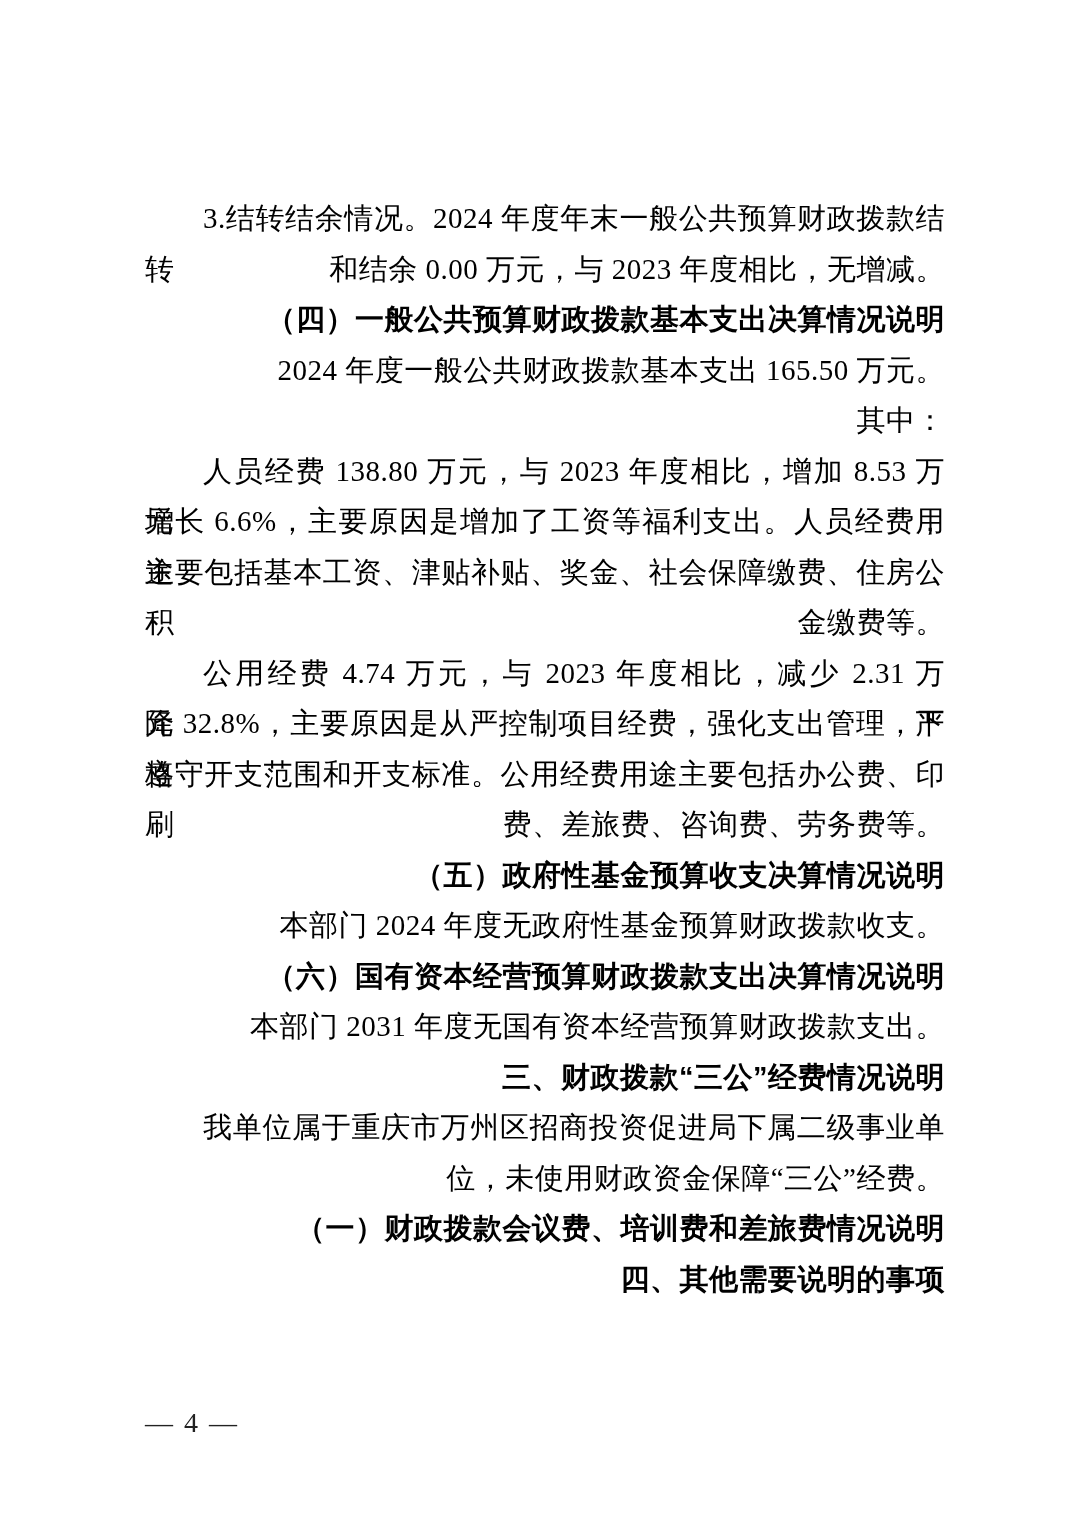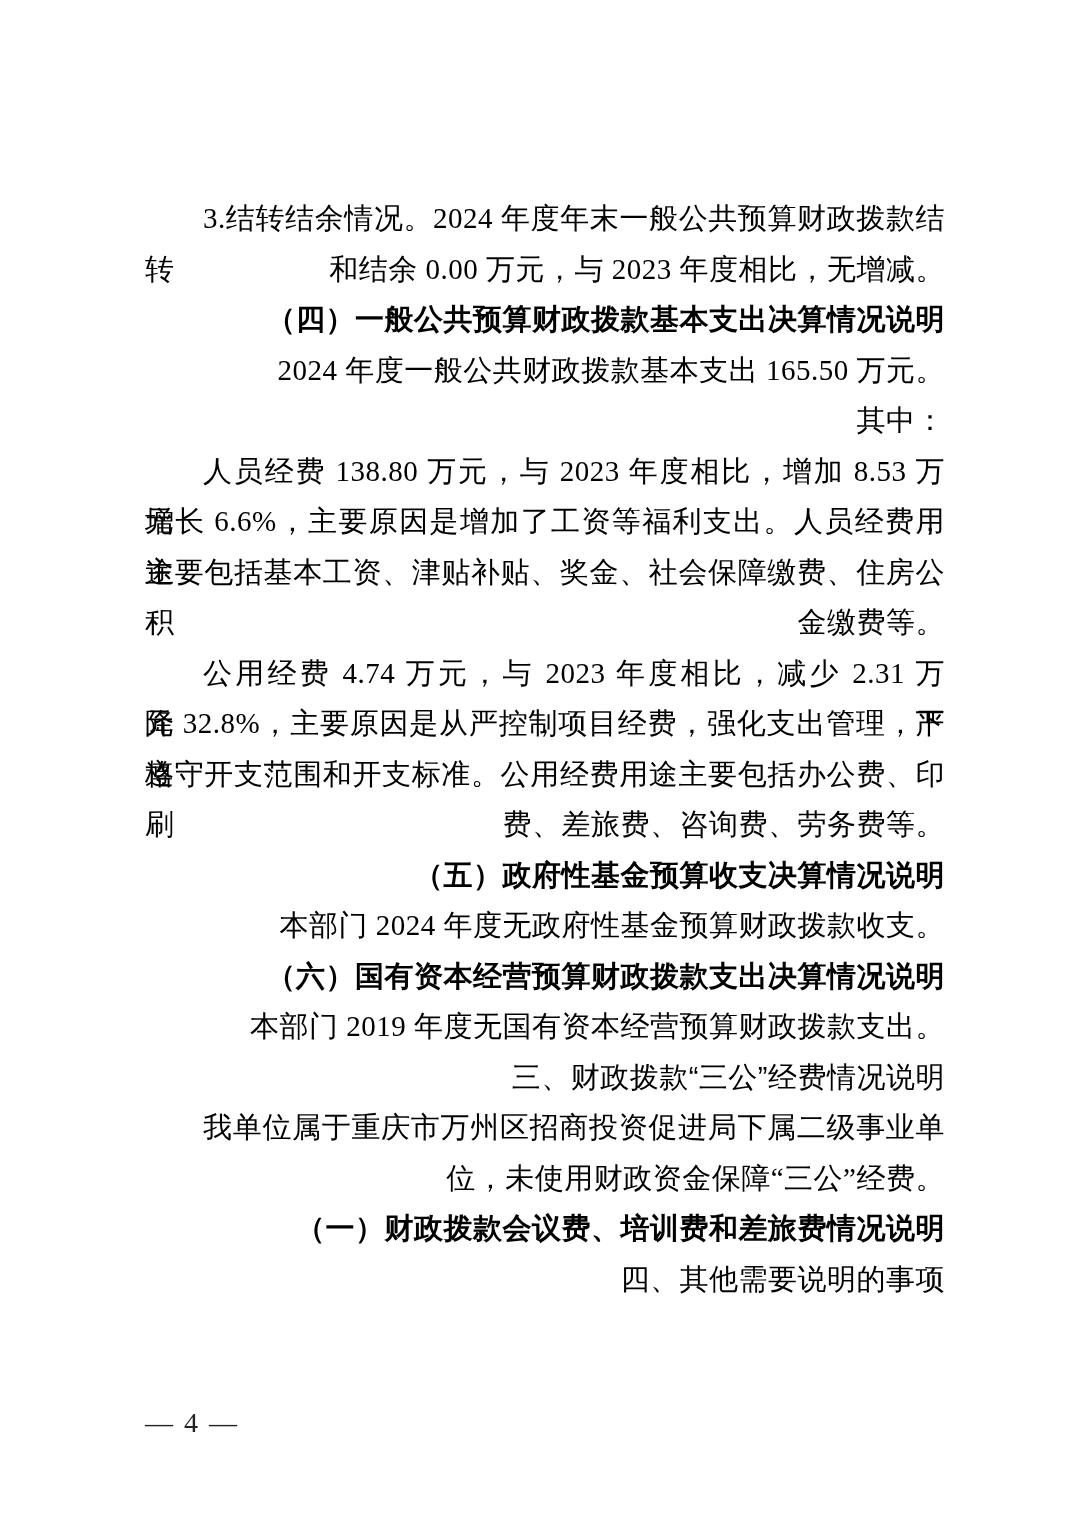--- a/index.html
+++ b/index.html
@@ -42,21 +42,21 @@
   .fill {
     text-align: justify;
     text-align-last: justify;
     text-justify: inter-character;
   }
   .bold-serif {
     font-weight: 700;
   }
   .bold-sans {
     font-family: "Liberation Sans", "DejaVu Sans", sans-serif;
-    font-weight: 400;
+    font-weight: 700;
   }
   .footer {
     position: absolute;
     top: 1398px;
     left: 145px;
     font-size: 28px;
     line-height: 50px;
     color: #222222;
     letter-spacing: 2px;
   }
@@ -75,21 +75,21 @@
     <div class="line fill">增长 6.6%，主要原因是增加了工资等福利支出。人员经费用途</div>
     <div class="line fill">主要包括基本工资、津贴补贴、奖金、社会保障缴费、住房公积</div>
     <div class="line">金缴费等。</div>
     <div class="line indent fill">公用经费 4.74 万元，与 2023 年度相比，减少 2.31 万元，下</div>
     <div class="line fill">降 32.8%，主要原因是从严控制项目经费，强化支出管理，严格</div>
     <div class="line fill">遵守开支范围和开支标准。公用经费用途主要包括办公费、印刷</div>
     <div class="line">费、差旅费、咨询费、劳务费等。</div>
     <div class="line indent bold-serif">（五）政府性基金预算收支决算情况说明</div>
     <div class="line indent">本部门 2024 年度无政府性基金预算财政拨款收支。</div>
     <div class="line indent bold-serif">（六）国有资本经营预算财政拨款支出决算情况说明</div>
-    <div class="line indent">本部门 2019 年度无国有资本经营预算财政拨款支出。</div>
+    <div class="line indent">本部门 2031 年度无国有资本经营预算财政拨款支出。</div>
     <div class="line indent bold-sans">三、财政拨款“三公”经费情况说明</div>
     <div class="line indent fill">我单位属于重庆市万州区招商投资促进局下属二级事业单</div>
     <div class="line">位，未使用财政资金保障“三公”经费。</div>
     <div class="line indent bold-serif">（一）财政拨款会议费、培训费和差旅费情况说明</div>
     <div class="line indent bold-sans">四、其他需要说明的事项</div>
   </div>
   <div class="footer">— 4 —</div>
 </div>
 
 </body></html>

